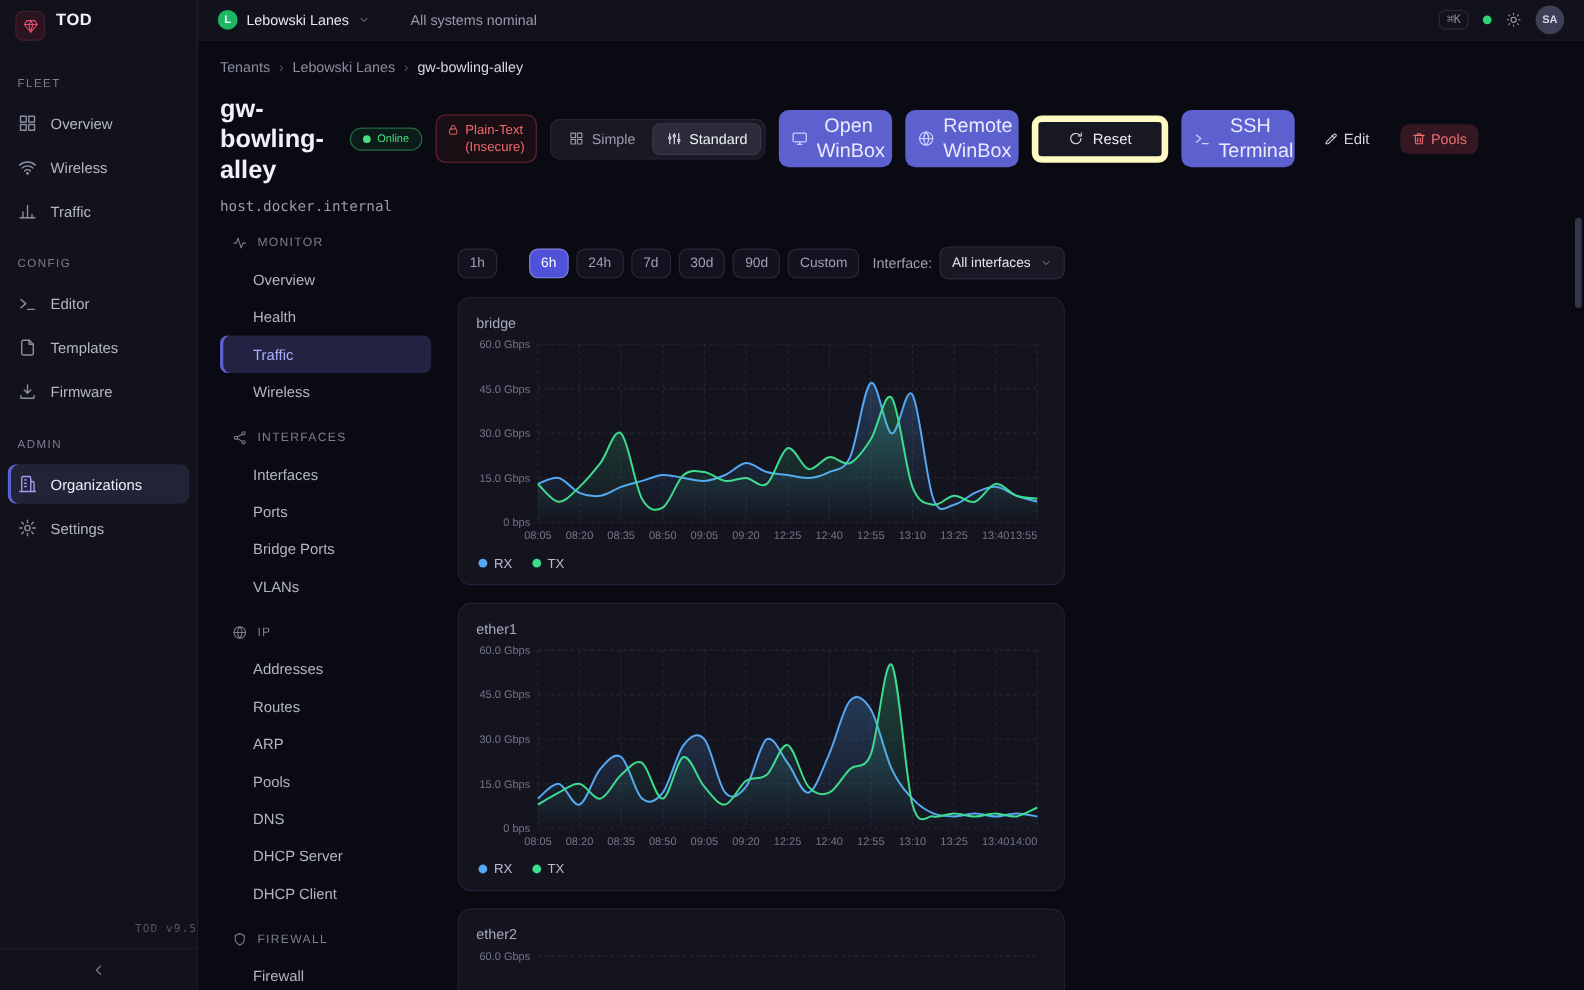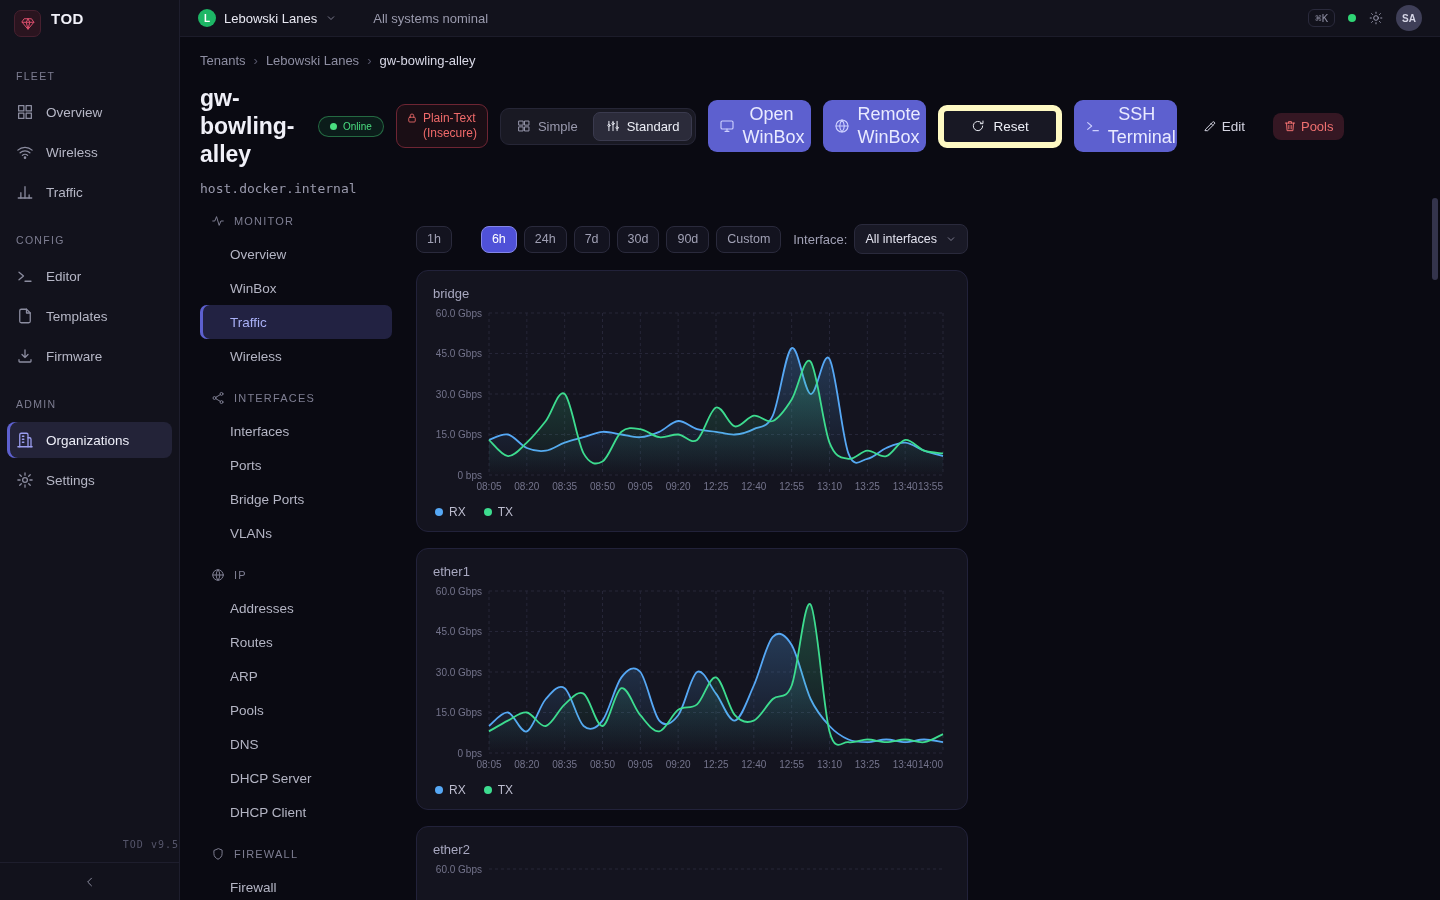--- a/index.html
+++ b/index.html
@@ -302,21 +302,21 @@
       <div class="body-cols">
 
         <nav class="subnav">
           <div class="subnav-header">
             <svg class="ic sm" viewBox="0 0 24 24">
                 <path d="M3 12h3.5l3-7.5 4.5 15 3-7.5H21"></path>
               </svg>
             <span>MONITOR</span>
           </div>
           <div class="subnav-item">Overview</div>
-          <div class="subnav-item">WinBox</div>
+          <div class="subnav-item">Health</div>
           <div class="subnav-item active">Traffic</div>
           <div class="subnav-item">Wireless</div>
 
           <div class="subnav-header">
             <svg class="ic sm" viewBox="0 0 24 24">
                 <circle cx="18" cy="5" r="2.5"></circle>
                 <circle cx="6" cy="12" r="2.5"></circle>
                 <circle cx="18" cy="19" r="2.5"></circle>
                 <path d="M8.2 10.8l7.5-4.4M8.2 13.2l7.5 4.4"></path>
               </svg>

